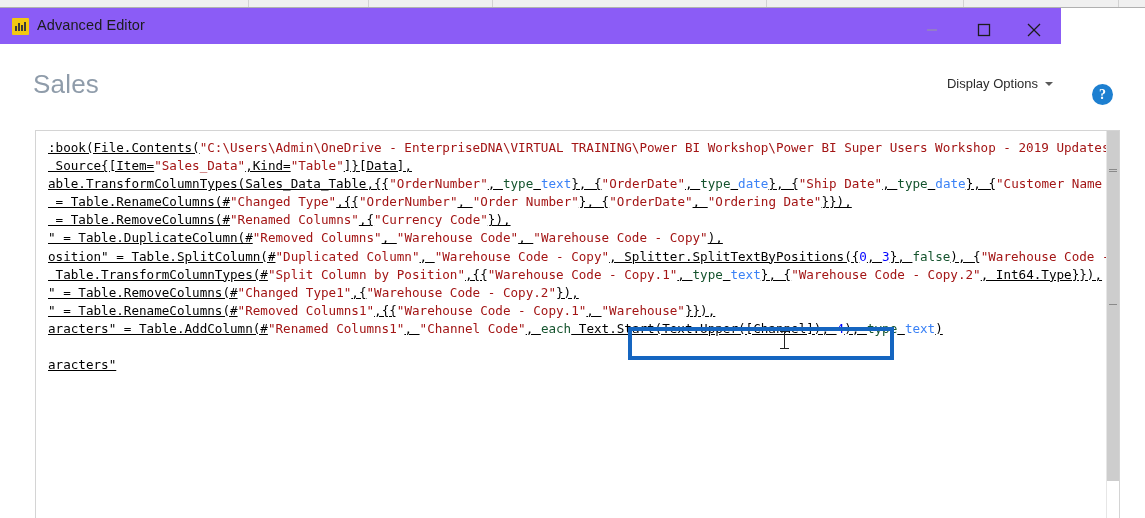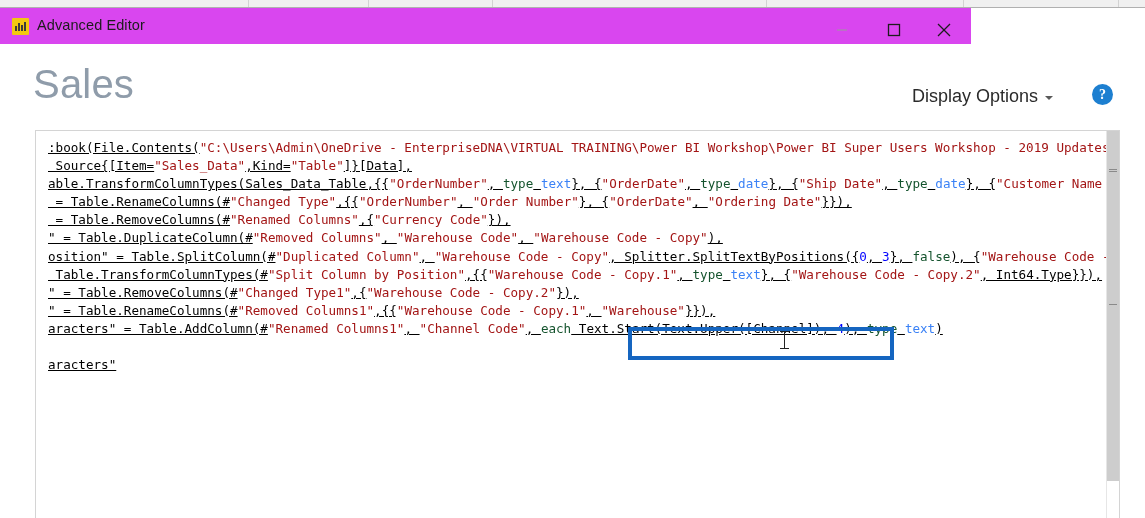--- a/index.html
+++ b/index.html
@@ -29,22 +29,22 @@
     position: absolute;
     top: 0;
     width: 1px; height: 7px;
     background: #d2d2d2;
   }
 
   
   .titlebar {
     position: absolute;
     left: 0; top: 8px;
-    width: 971px; height: 36px;
-    background: #d946ef;
+    width: 1061px; height: 36px;
+    background: #8b5cf6;
   }
   .app-icon {
     position: absolute;
     left: 12px; top: 10px;
     width: 17px; height: 17px;
     background: #f2c811;
     border-radius: 1px;
   }
   .app-icon .bar {
     position: absolute;
@@ -74,30 +74,30 @@
   }
   .win-btn svg { position: absolute; left: 50%; top: 50%; transform: translate(-50%,-50%); }
   .win-min { right: 106px; }
   .win-max { right: 54px; }
   .win-close { right: 4px; }
 
   
   .page-title {
     position: absolute;
     left: 33px; top: 62px;
-    font-size: 40px;
+    font-size: 26px;
     font-weight: 400;
     color: #8f9caa;
     letter-spacing: 0.2px;
     line-height: 44px;
   }
   .display-options {
     position: absolute;
-    right: 92px; top: 86px;
-    font-size: 18px;
+    right: 92px; top: 76px;
+    font-size: 13px;
     color: #2b2b2b;
     white-space: nowrap;
     cursor: default;
   }
   .caret {
     display: inline-block;
     margin-left: 7px;
     width: 0; height: 0;
     border-left: 4px solid transparent;
     border-right: 4px solid transparent;

